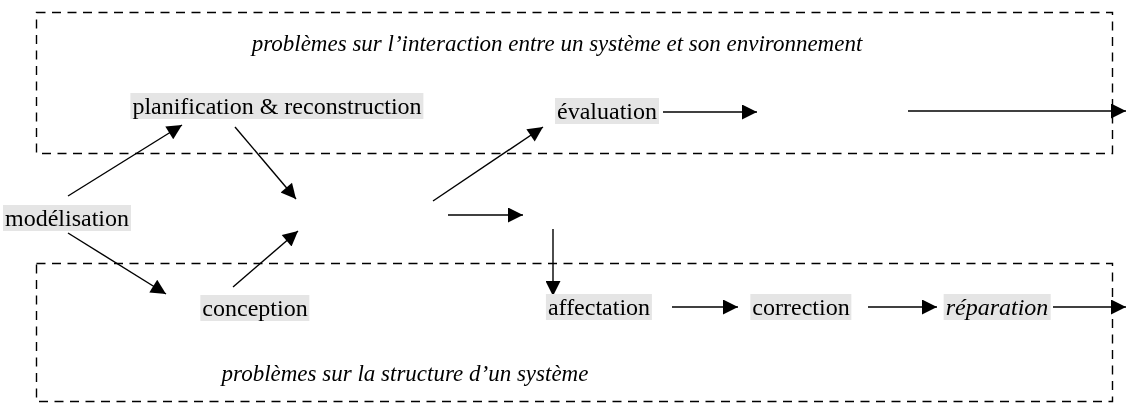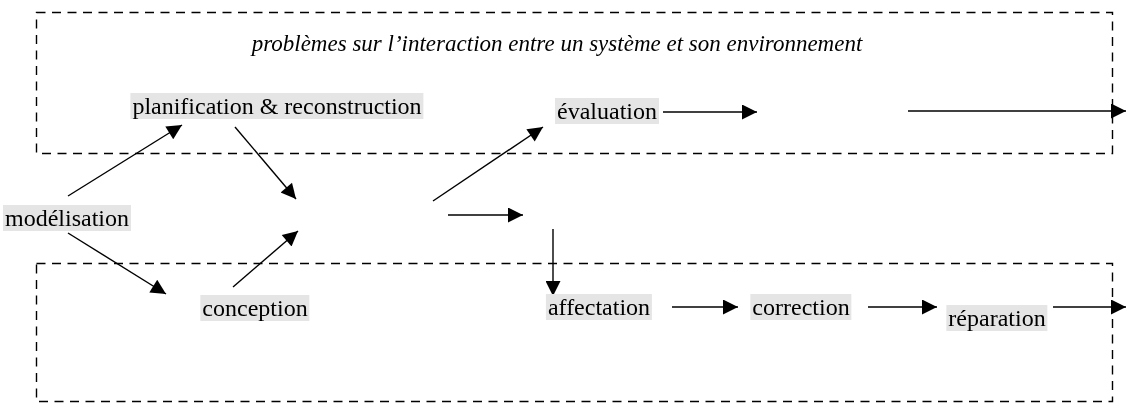--- a/index.html
+++ b/index.html
@@ -56,22 +56,23 @@
     <line x1="663" y1="112" x2="757" y2="112" stroke="#000000" stroke-width="1.4" marker-end="url(#arrowhead)"></line>
     <line x1="908" y1="111" x2="1126" y2="111" stroke="#000000" stroke-width="1.4" marker-end="url(#arrowhead)"></line>
     <line x1="448" y1="215" x2="523" y2="215" stroke="#000000" stroke-width="1.4" marker-end="url(#arrowhead)"></line>
     <line x1="553" y1="229" x2="553" y2="296" stroke="#000000" stroke-width="1.4" marker-end="url(#arrowhead)"></line>
     <line x1="672" y1="307" x2="738" y2="307" stroke="#000000" stroke-width="1.4" marker-end="url(#arrowhead)"></line>
     <line x1="868" y1="307" x2="937" y2="307" stroke="#000000" stroke-width="1.4" marker-end="url(#arrowhead)"></line>
     <line x1="1053" y1="307" x2="1126" y2="307" stroke="#000000" stroke-width="1.4" marker-end="url(#arrowhead)"></line>
   </svg>
 
   <div class="box-title" style="left:557px; top:43px;">problèmes sur l’interaction entre un système et son environnement</div>
+  <div class="box-title" style="left:405px; top:373px;">problèmes sur la structure d’un système</div>
 
   <div class="node-label" style="left:67px; top:218px;">modélisation</div>
   <div class="node-label" style="left:277px; top:106px;">planification &amp; reconstruction</div>
   <div class="node-label" style="left:207px; top:308px;margin-left:48px;">conception</div>
   <div class="node-label" style="left:590px; top:111px;margin-left:17px;">évaluation</div>
   <div class="node-label" style="left:599px; top:307px;">affectation</div>
   <div class="node-label" style="left:801px; top:307px;">correction</div>
-  <div class="node-label" style="left:997px; top:318px;">réparation</div>
+  <div class="node-label" style="left:997px; top:307px;font-style:italic;">réparation</div>
 
 </div>
 
 </body></html>

